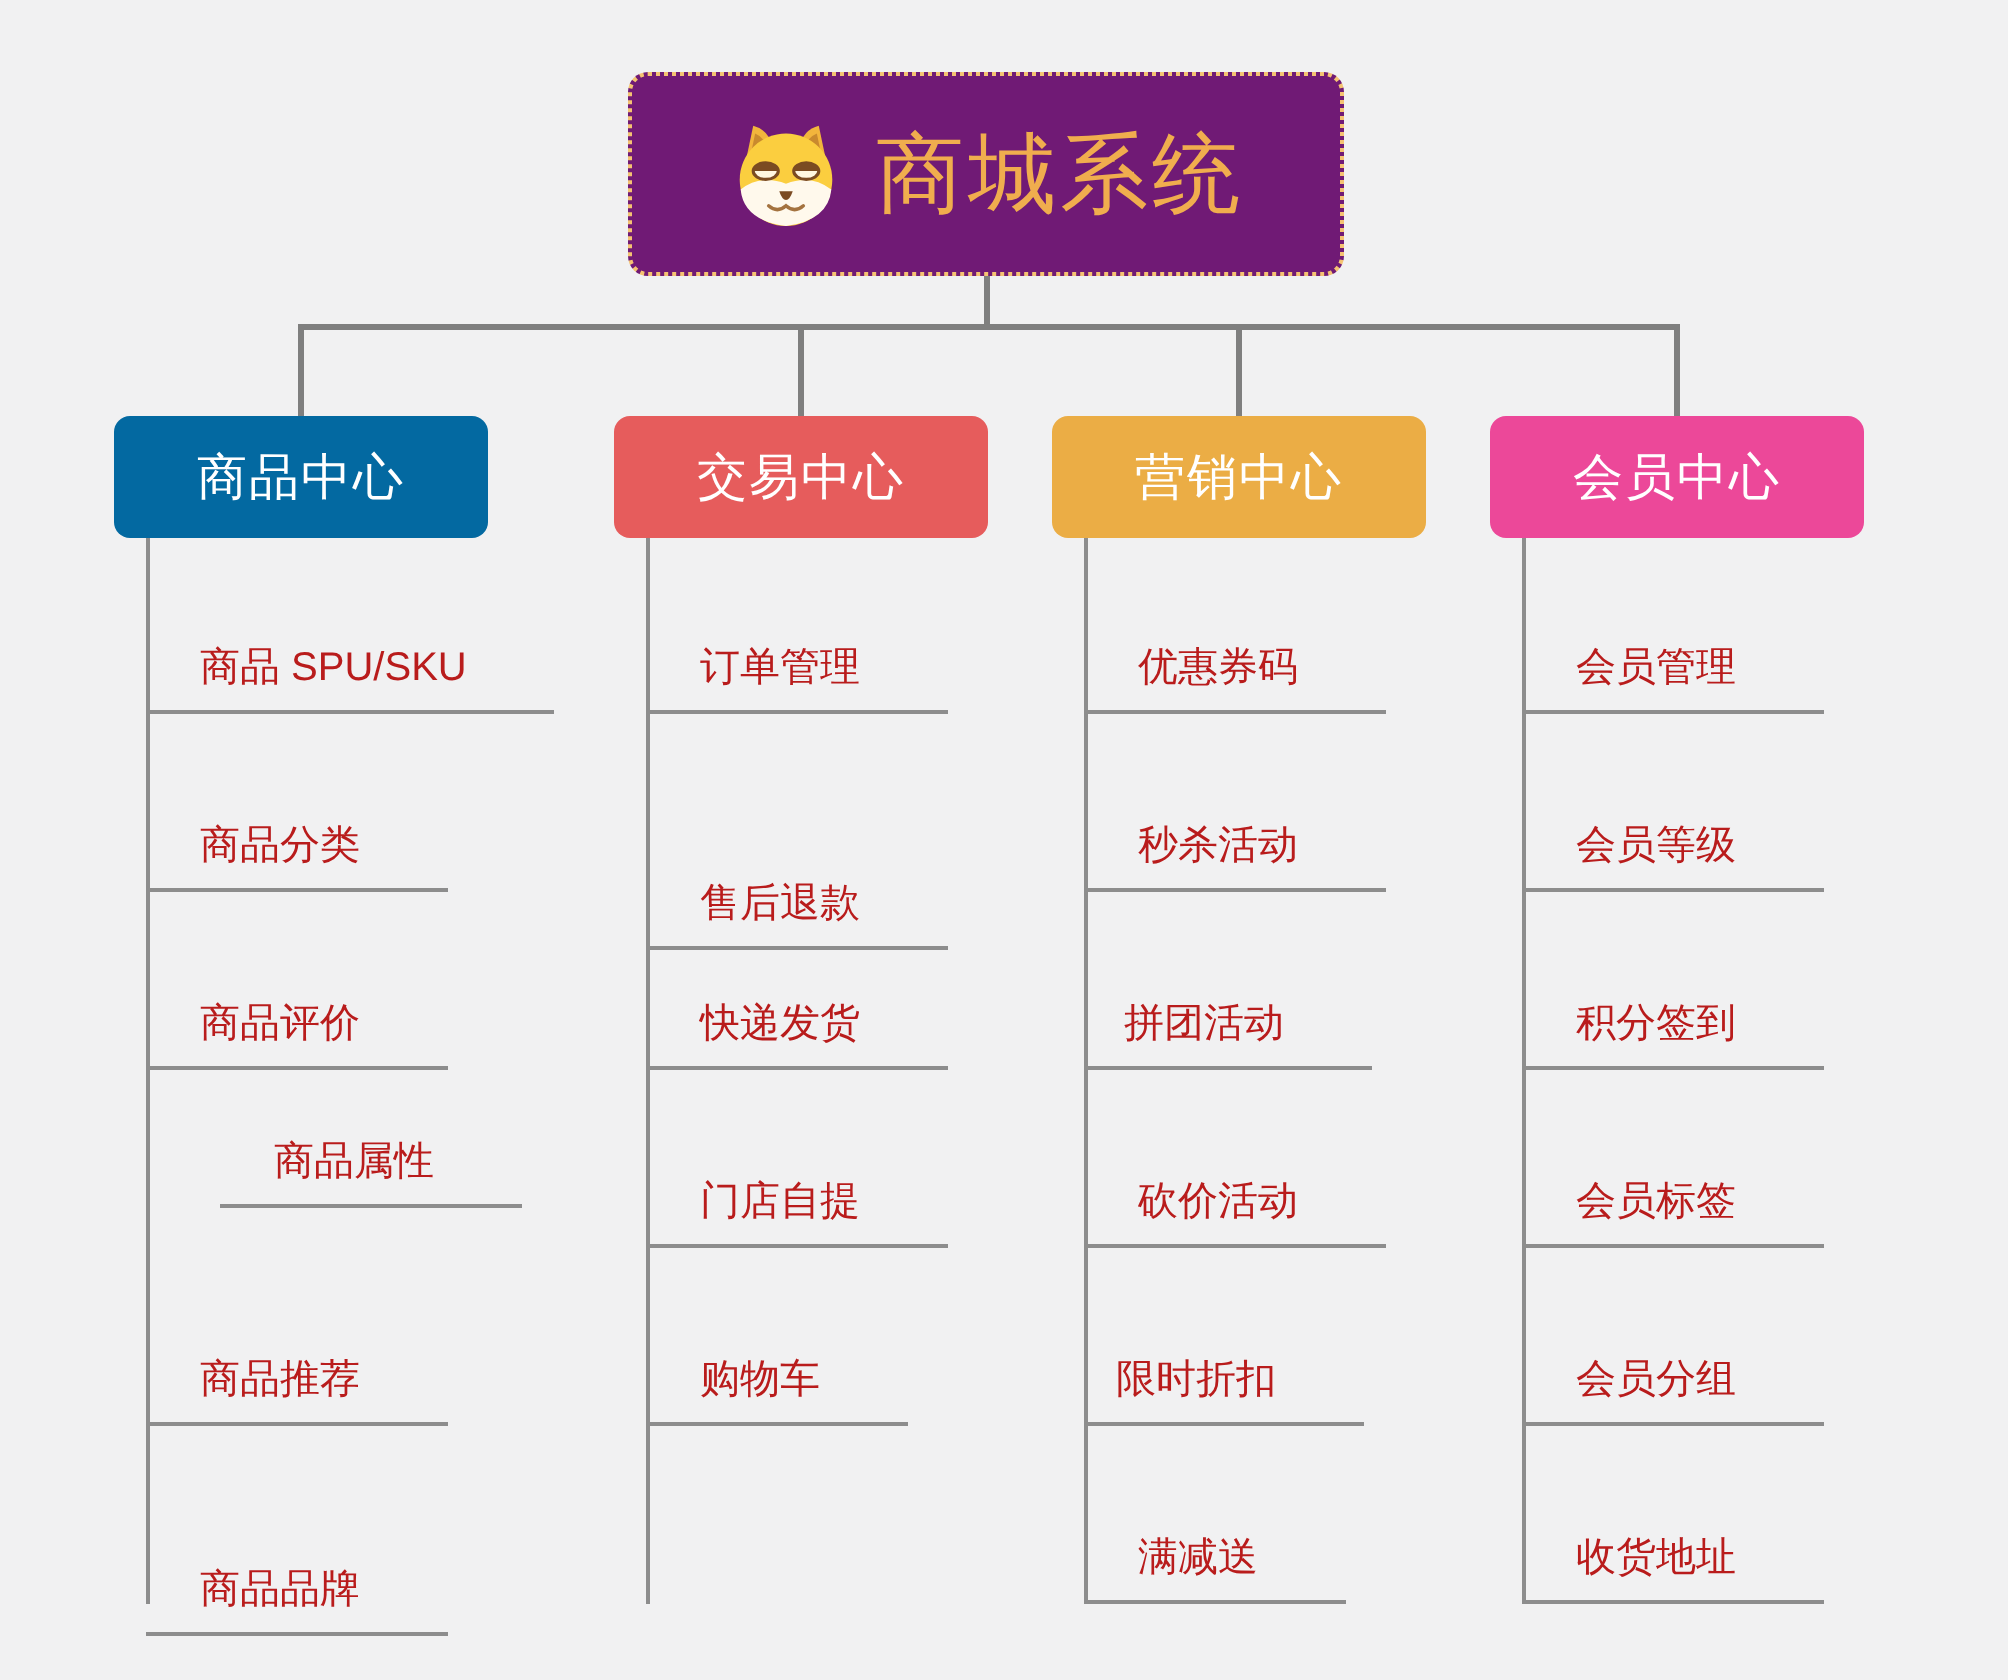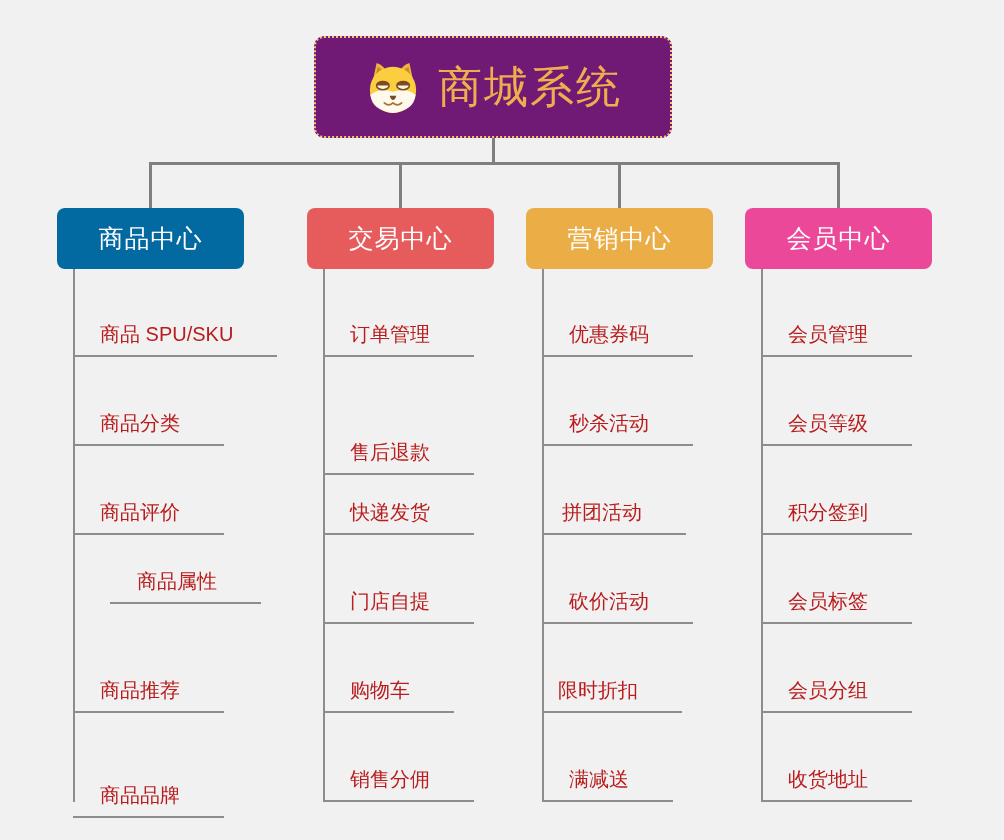--- a/index.html
+++ b/index.html
@@ -101,21 +101,20 @@
     <div class="leaf" style="left: 73px; top: 677px; border-bottom-color: rgb(141, 141, 141);">商品推荐</div>
     <div class="leaf" style="left: 73px; top: 782px; border-bottom-color: rgb(141, 141, 141);">商品品牌</div>
     <div class="connector" style="left: 399px; top: 162px; width: 3px; height: 46px; background: rgb(127, 127, 127);"></div>
     <div class="branch-node" style="left: 307px; top: 208px; background: rgb(230, 92, 92);">交易中心</div>
     <div class="spine" style="left: 323px; top: 269px; height: 533px; background: rgb(141, 141, 141);"></div>
     <div class="leaf" style="left: 323px; top: 321px; border-bottom-color: rgb(141, 141, 141);">订单管理</div>
     <div class="leaf" style="left: 323px; top: 410px; border-bottom-color: rgb(141, 141, 141); margin-top: 29px;">售后退款</div>
     <div class="leaf" style="left: 323px; top: 499px; border-bottom-color: rgb(141, 141, 141);">快递发货</div>
     <div class="leaf" style="left: 323px; top: 588px; border-bottom-color: rgb(141, 141, 141);">门店自提</div>
     <div class="leaf" style="left: 323px; top: 677px; border-bottom-color: rgb(141, 141, 141);">购物车</div>
-    <div class="leaf" style="left: 323px; top: 766px; border-bottom-color: rgb(141, 141, 141);">销售分佣</div>
     <div class="connector" style="left: 618px; top: 162px; width: 3px; height: 46px; background: rgb(127, 127, 127);"></div>
     <div class="branch-node" style="left: 526px; top: 208px; background: rgb(235, 173, 69);">营销中心</div>
     <div class="spine" style="left: 542px; top: 269px; height: 533px; background: rgb(141, 141, 141);"></div>
     <div class="leaf" style="left: 542px; top: 321px; border-bottom-color: rgb(141, 141, 141);">优惠券码</div>
     <div class="leaf" style="left: 542px; top: 410px; border-bottom-color: rgb(141, 141, 141);">秒杀活动</div>
     <div class="leaf" style="left: 542px; top: 499px; border-bottom-color: rgb(141, 141, 141); padding-left: 20px;">拼团活动</div>
     <div class="leaf" style="left: 542px; top: 588px; border-bottom-color: rgb(141, 141, 141);">砍价活动</div>
     <div class="leaf" style="left: 542px; top: 677px; border-bottom-color: rgb(141, 141, 141); padding-left: 16px;">限时折扣</div>
     <div class="leaf" style="left: 542px; top: 766px; border-bottom-color: rgb(141, 141, 141);">满减送</div>
     <div class="connector" style="left: 837px; top: 162px; width: 3px; height: 46px; background: rgb(127, 127, 127);"></div>

